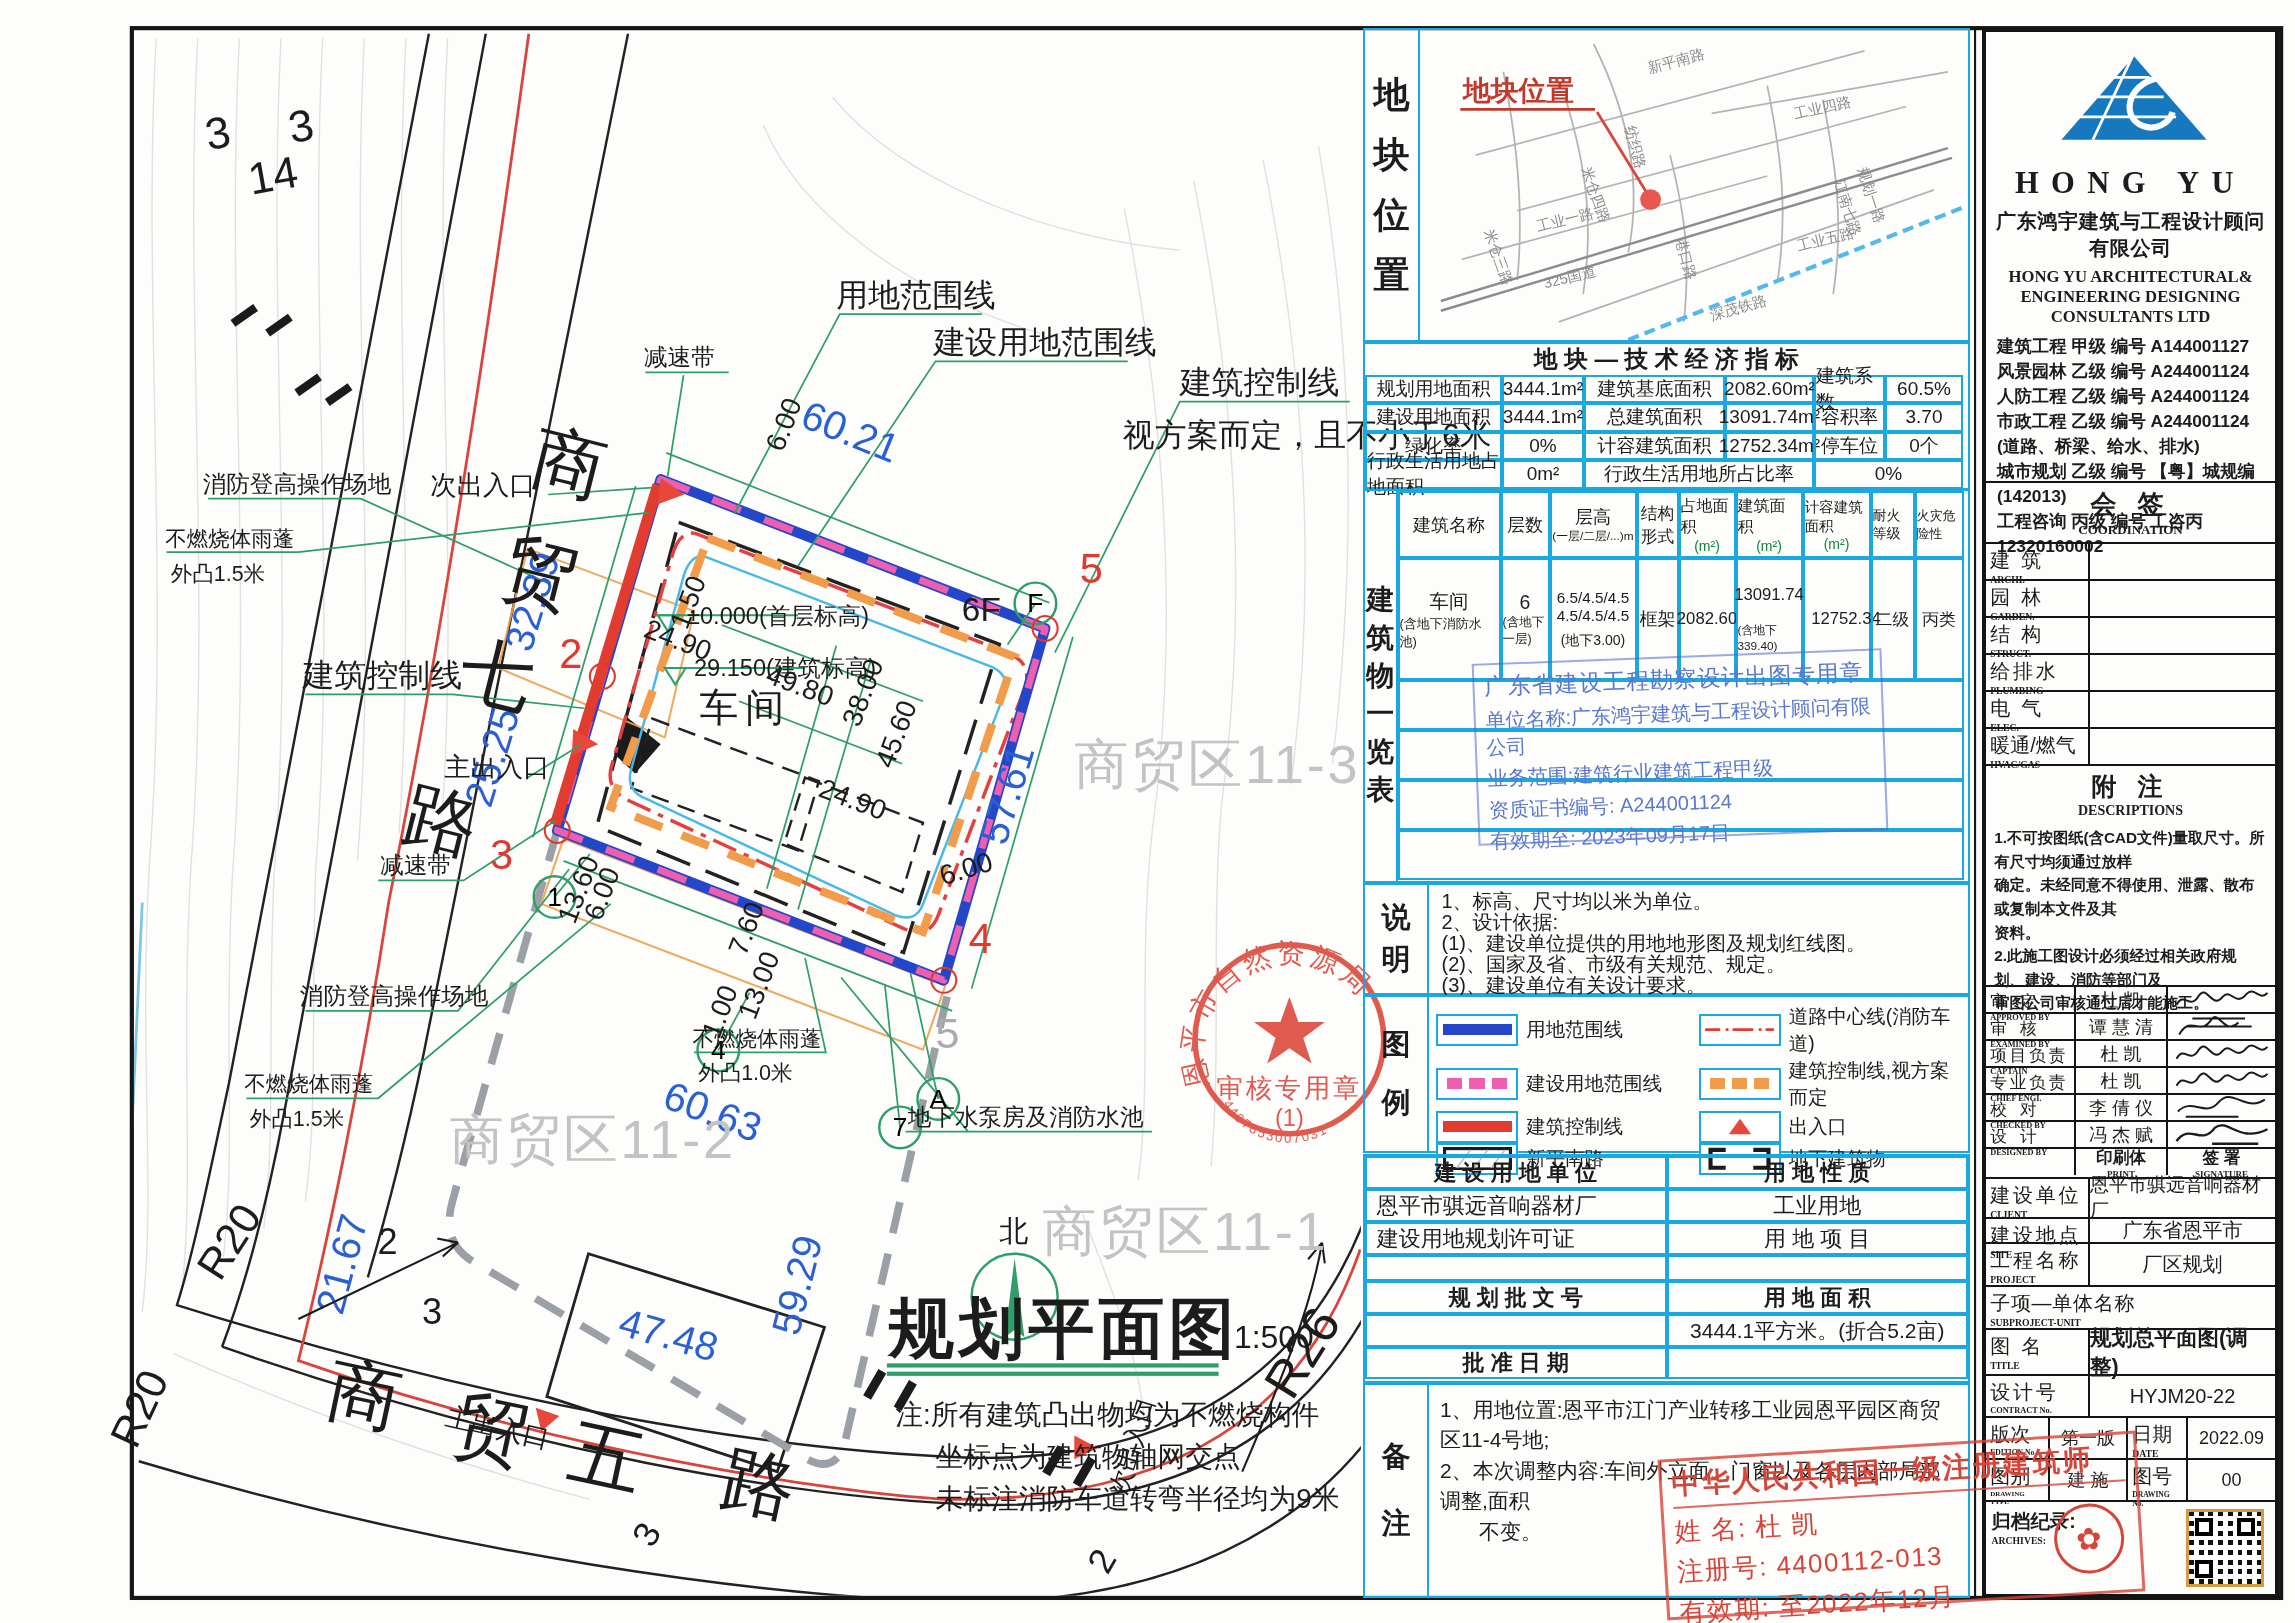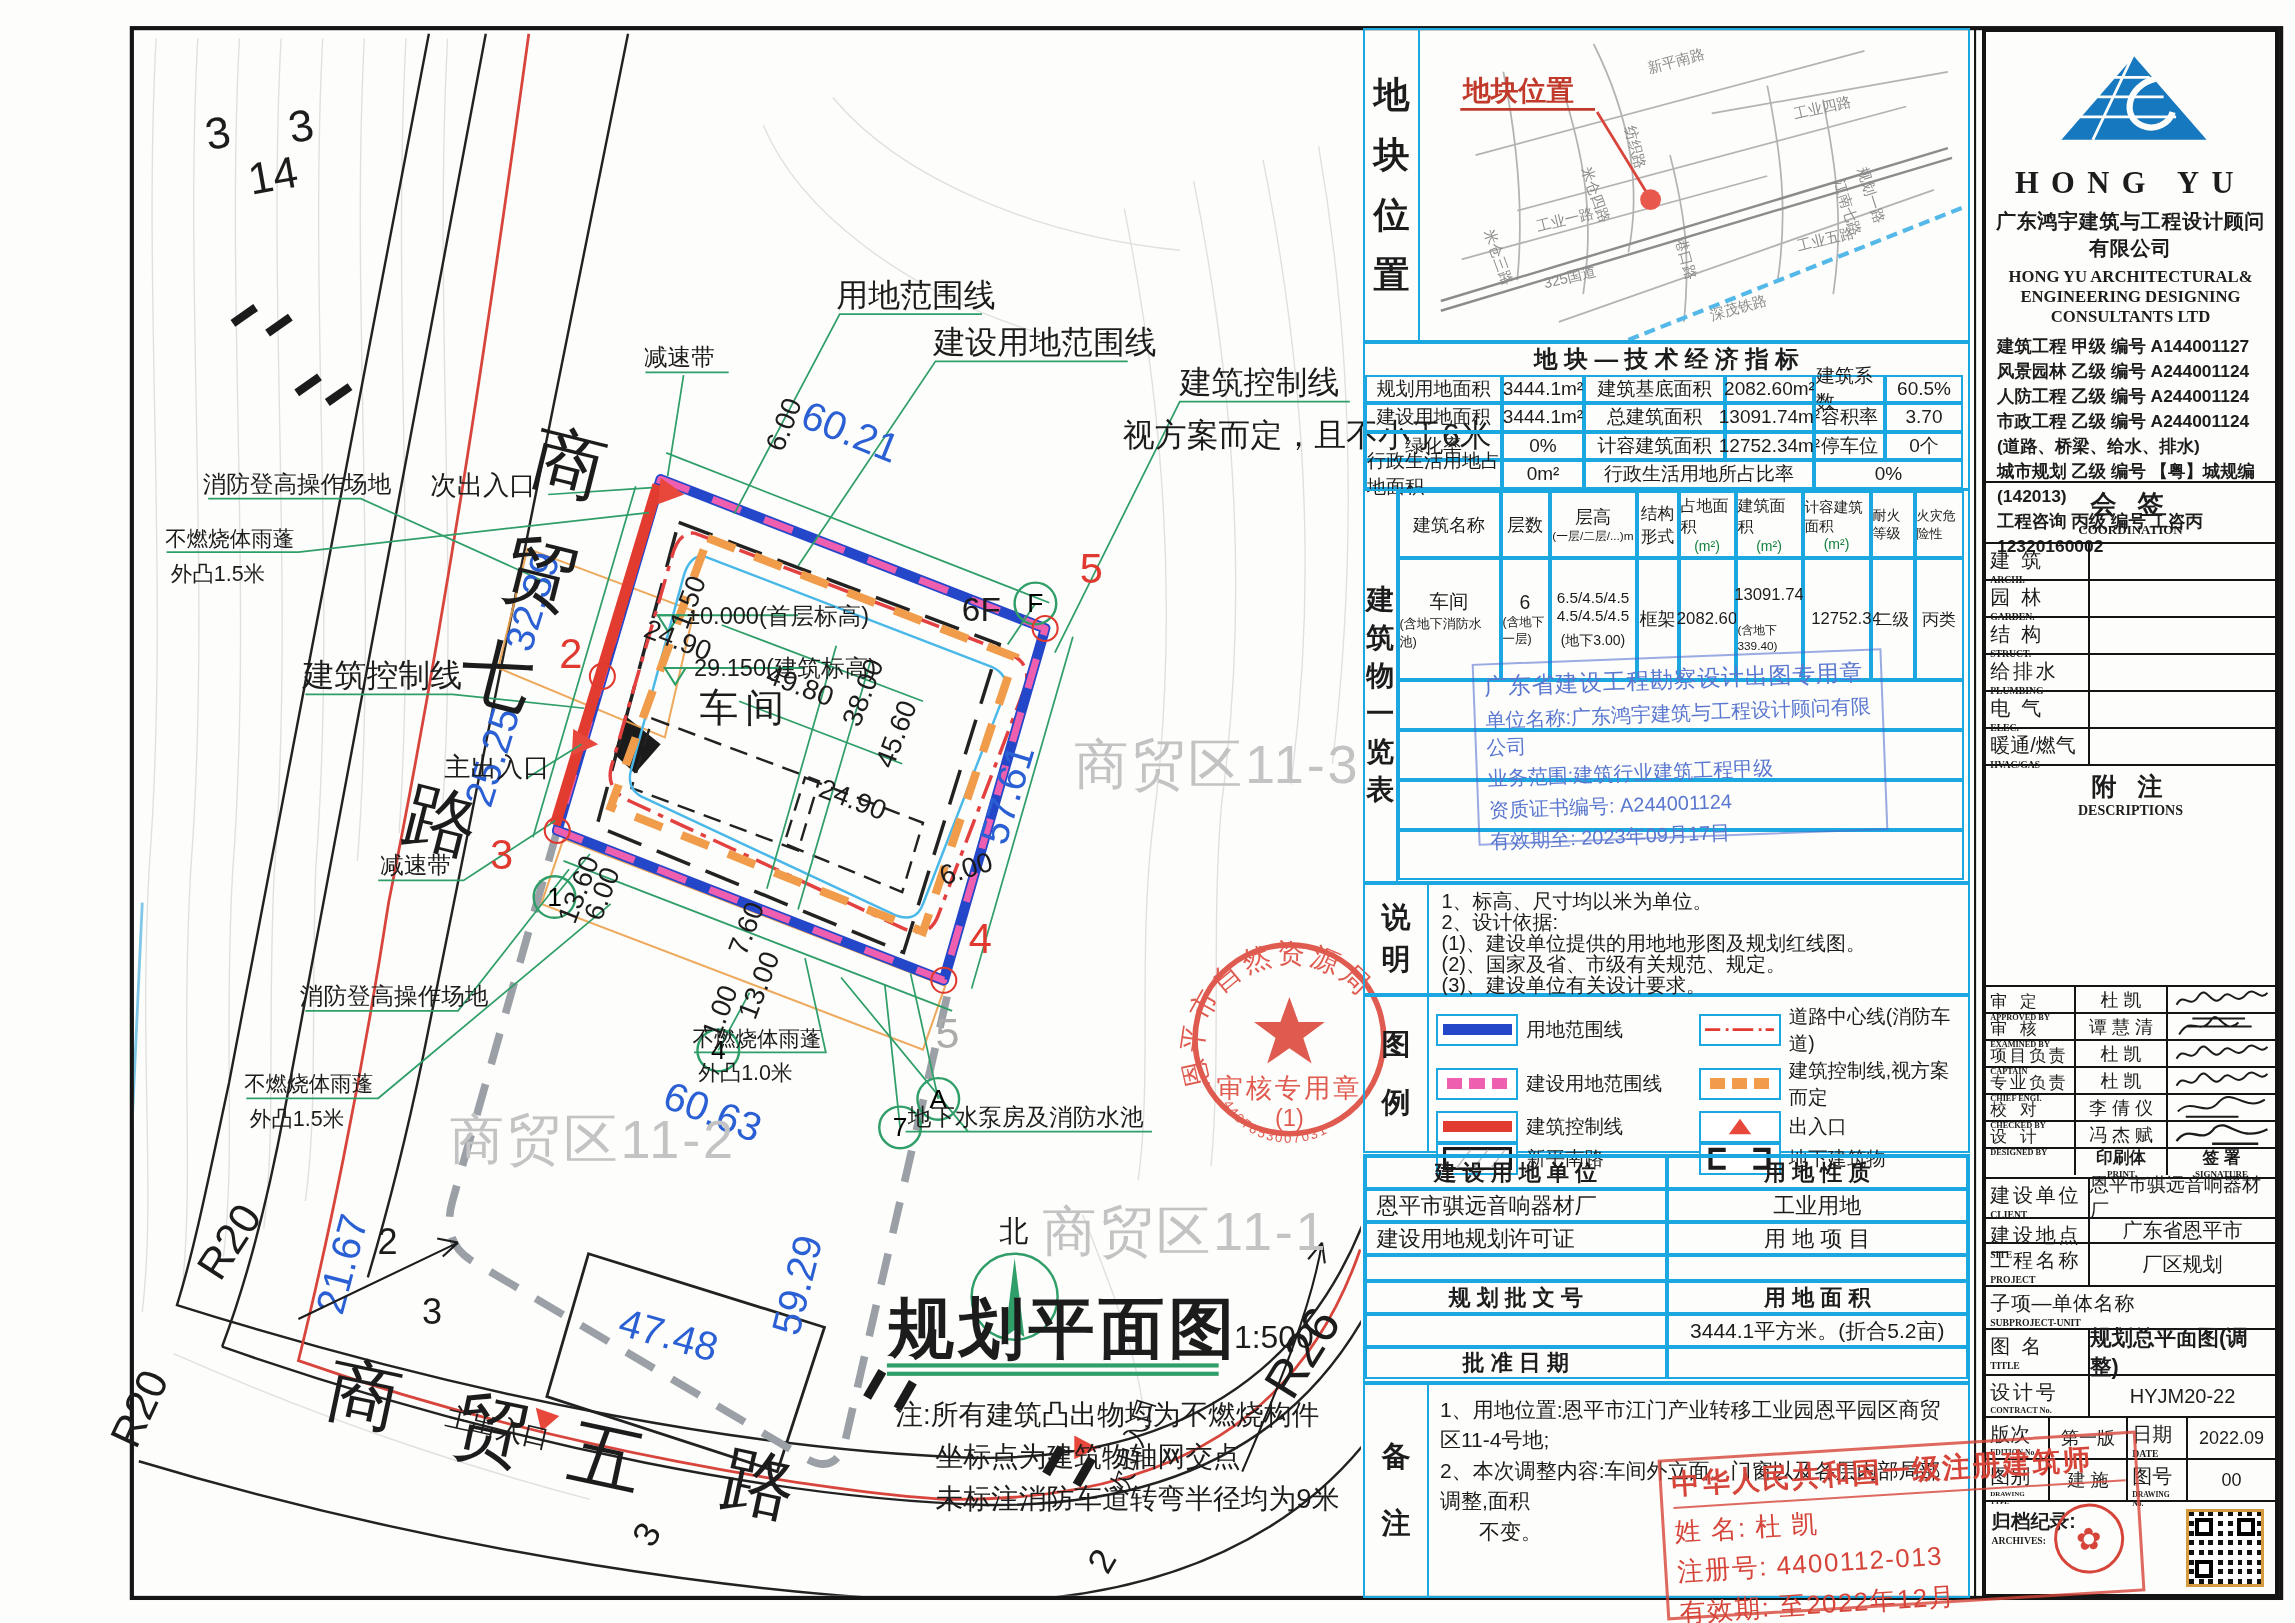--- a/index.html
+++ b/index.html
@@ -673,20 +673,27 @@
           </div>
           <div class="rval"></div>
         </div>
   </div>
 
   <div class="rsec" style="height:221px;">
     <div style="text-align:center;padding:4.2px 0;">
       <div style="font-size:25px;font-weight:700;letter-spacing:7px;">附    注</div>
       <div class="en" style="font-size:14px;">DESCRIPTIONS</div>
     </div>
+    <div style="padding:2.8px 8.3px;font-size:15.3px;font-weight:700;line-height:23.6px;">
+      <div>1.不可按图纸(含CAD文件)量取尺寸。所有尺寸均须通过放样</div>
+      <div>确定。未经同意不得使用、泄露、散布或复制本文件及其</div>
+      <div>资料。</div>
+      <div>2.此施工图设计必须经过相关政府规划、建设、消防等部门及</div>
+      <div>审图公司审核通过后才能施工。</div>
+    </div>
   </div>
 
   <div class="rsec" style="height:192px;">
     <div class="rrow" style="height:27px;">
       <div class="rlab" style="width:90px;">
             <div class="cn" style="font-size:16.7px;letter-spacing:4.2px;">审  定</div>
             <div class="sub en" style="font-size:8.3px;">APPROVED  BY</div>
           </div>
       <div class="rval" style="width:90px;flex:none;border-right:2.1px solid #141414;font-size:18px;">杜 凯</div>
       <div class="rval">

